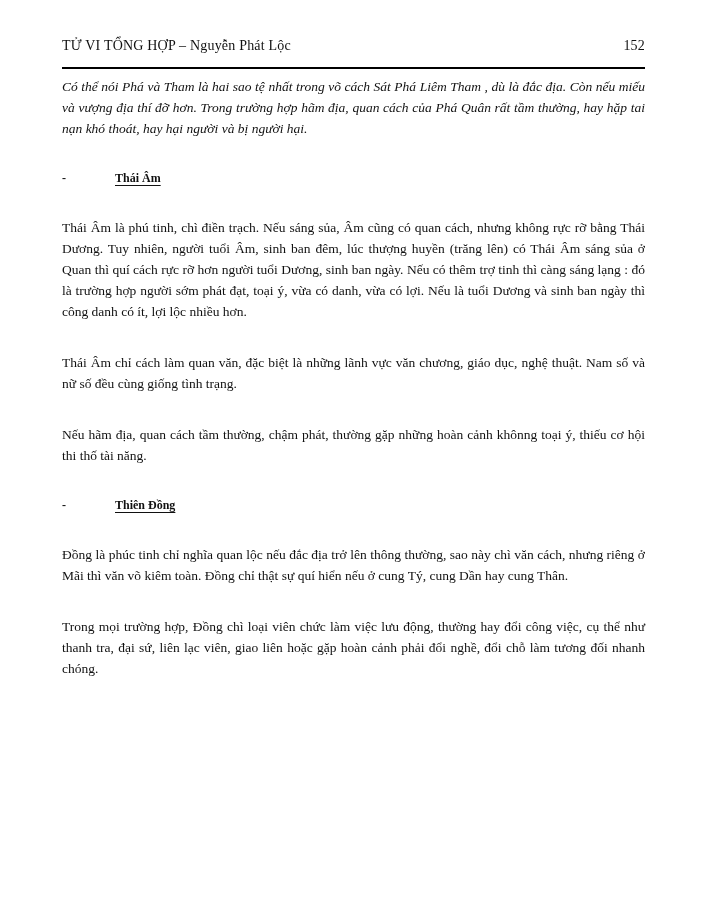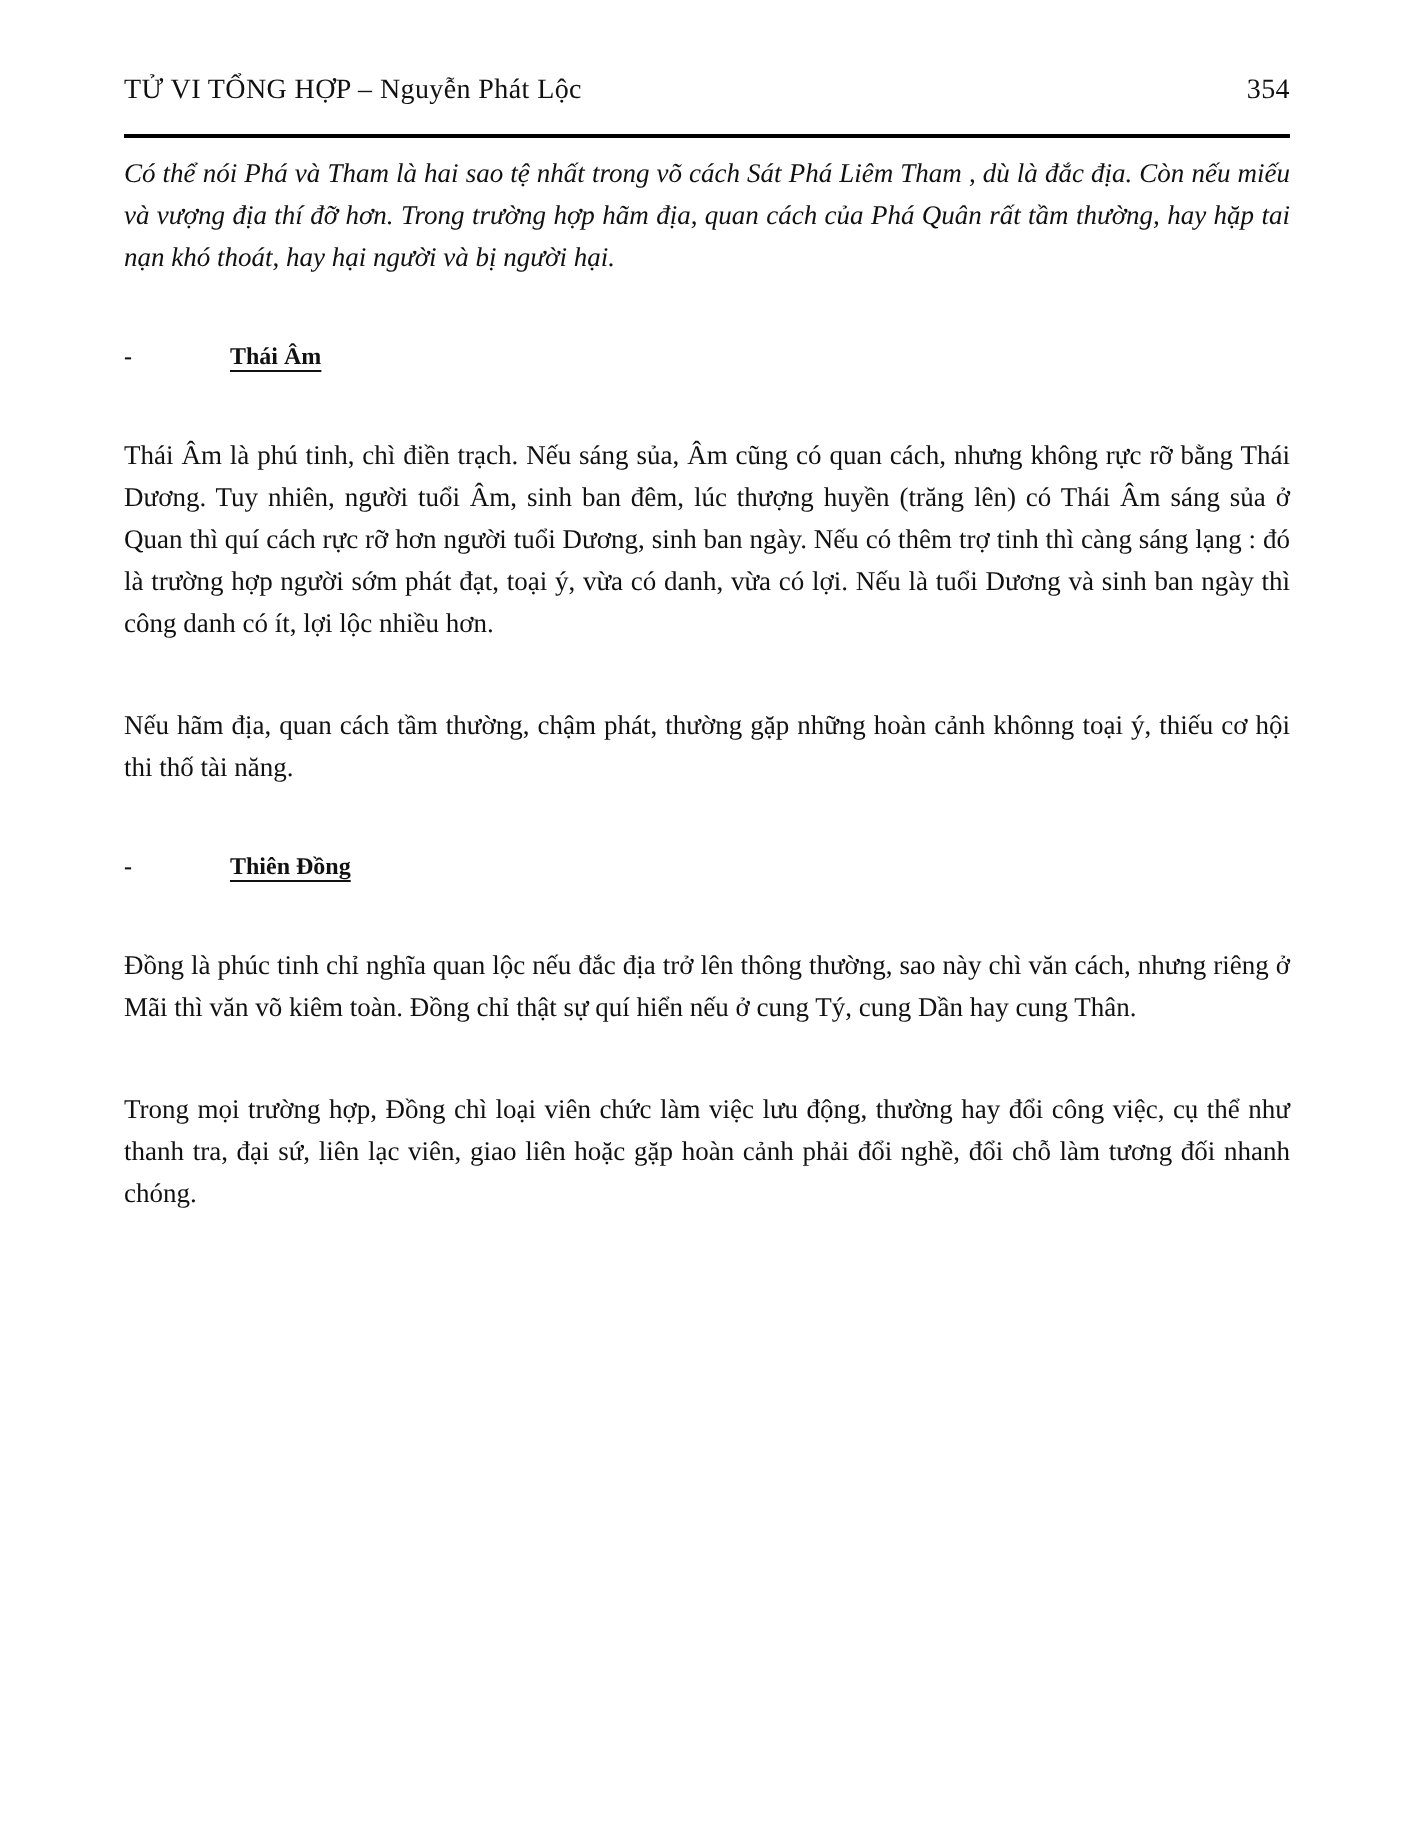--- a/index.html
+++ b/index.html
@@ -52,33 +52,34 @@
   .gap-lg { margin-bottom: 38px; }
   .mt-xs { margin-top: -2px; }
 </style>
 </head>
 <body>
 
 <div class="page">
 
   <div class="header-row">
     <span>TỬ VI TỔNG HỢP – Nguyễn Phát Lộc</span>
-    <span>354</span>
+    <span>152</span>
   </div>
 
   <hr class="rule">
 
   <p class="para first-para">Có thể nói Phá và Tham là hai sao tệ nhất trong võ cách Sát Phá Liêm Tham , dù là đắc địa. Còn nếu miếu và vượng địa thí đỡ hơn. Trong trường hợp hãm địa, quan cách của Phá Quân rất tầm thường, hay hặp tai nạn khó thoát, hay hại người và bị người hại.</p>
 
   <div class="heading">
     <span class="dash">-</span><span class="htext">Thái Âm</span>
   </div>
 
   <p class="para">Thái Âm là phú tinh, chì điền trạch. Nếu sáng sủa, Âm cũng có quan cách, nhưng không rực rỡ bằng Thái Dương. Tuy nhiên, người tuổi Âm, sinh ban đêm, lúc thượng huyền (trăng lên) có Thái Âm sáng sủa ở Quan thì quí cách rực rỡ hơn người tuổi Dương, sinh ban ngày. Nếu có thêm trợ tinh thì càng sáng lạng : đó là trường hợp người sớm phát đạt, toại ý, vừa có danh, vừa có lợi. Nếu là tuổi Dương và sinh ban ngày thì công danh có ít, lợi lộc nhiều hơn.</p>
 
+  <p class="para">Thái Âm chỉ cách làm quan văn, đặc biệt là những lãnh vực văn chương, giáo dục, nghệ thuật. Nam số và nữ số đều cùng giống tình trạng.</p>
 
   <p class="para">Nếu hãm địa, quan cách tầm thường, chậm phát, thường gặp những hoàn cảnh khônng toại ý, thiếu cơ hội thi thố tài năng.</p>
 
 
   <div class="heading">
     <span class="dash">-</span><span class="htext">Thiên Đồng</span>
   </div>
 
   <p class="para">Đồng là phúc tinh chỉ nghĩa quan lộc nếu đắc địa trở lên thông thường, sao này chì văn cách, nhưng riêng ở Mãi thì văn võ kiêm toàn. Đồng chỉ thật sự quí hiển nếu ở cung Tý, cung Dần hay cung Thân.</p>
 

